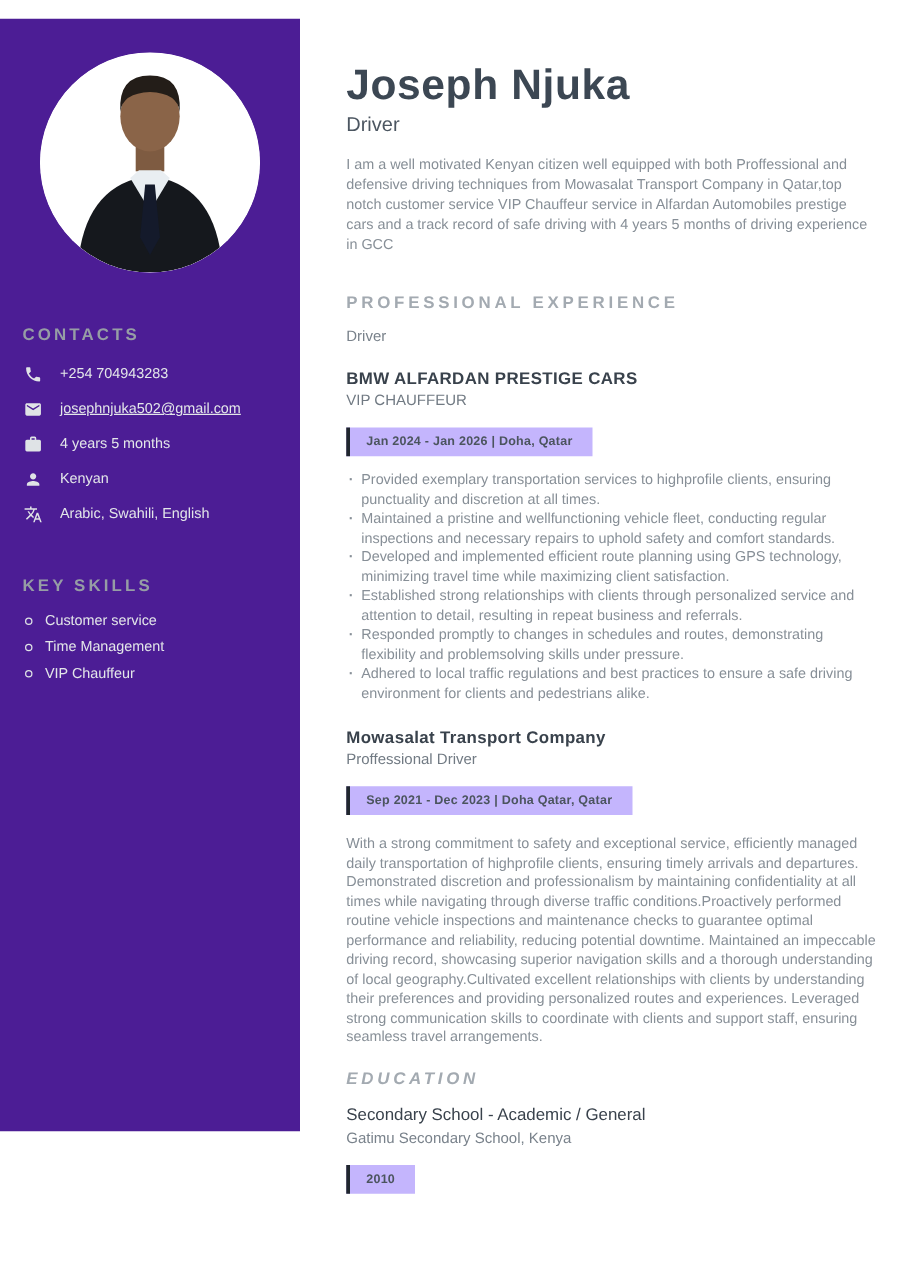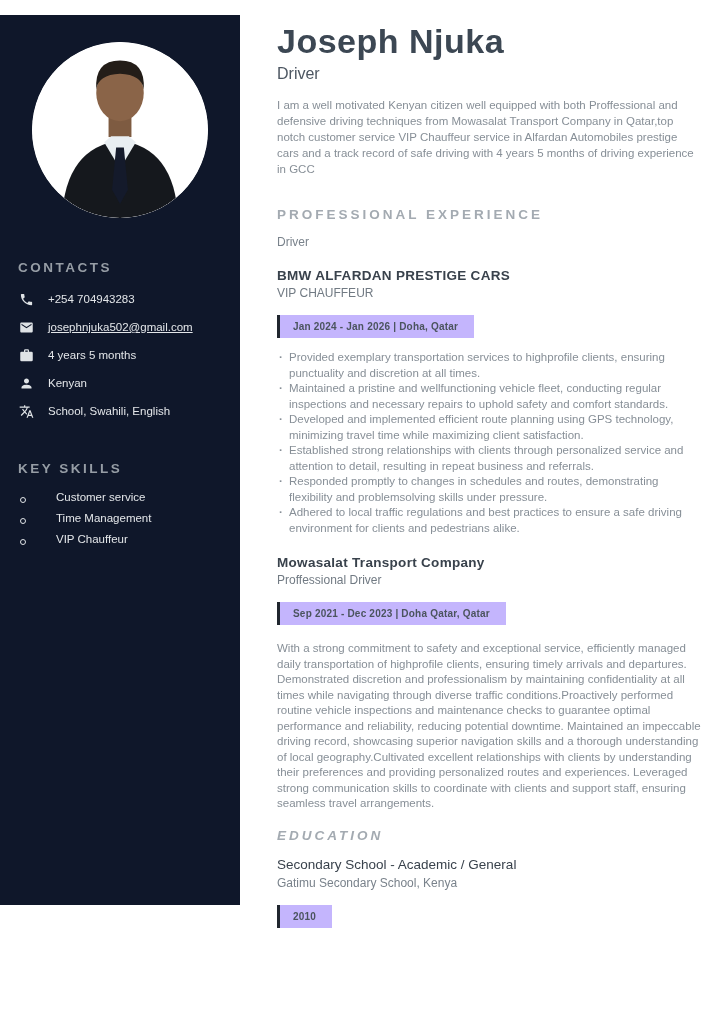--- a/index.html
+++ b/index.html
@@ -11,21 +11,21 @@
     overflow: hidden;
     color: #39424c;
   }
   .page { position: relative; width: 724px; height: 1024px; background: #ffffff; }
 
   
   .sidebar {
     position: absolute;
     left: 0; top: 15px;
     width: 240px; height: 890px;
-    background: #0f172a;
+    background: #4c1d95;
     color: #e3e6e9;
   }
   .photo {
     width: 176px; height: 176px;
     margin: 27px auto 0 auto;
     border-radius: 50%;
     background: #ffffff;
     overflow: hidden;
   }
   .photo svg { display: block; width: 100%; height: 100%; }
@@ -57,40 +57,39 @@
   .contacts .ic svg { width: 15px; height: 15px; fill: #dfe3e6; }
   .contacts .txt { line-height: 14px; }
   a.email {
     color: #e3e6e9;
     text-decoration: underline;
     cursor: pointer;
   }
   .skills { list-style: none; margin-top: 14px; }
   .skills li {
     display: flex;
-    align-items: center;
+    align-items: flex-start;
     margin-bottom: 6px;
     font-size: 11.5px;
     line-height: 15px;
     color: #e3e6e9;
-    gap: 20px;
   }
   .skills .dot {
     flex: 0 0 6px;
     width: 6px; height: 6px;
     margin: 4px 10px 0 2px;
     border: 1px solid #dfe3e6;
     border-radius: 50%;
     display: inline-block;
   }
 
   
   .main {
     position: absolute;
-    left: 277px; top: 22px;
+    left: 277px; top: 49px;
     width: 424px;
   }
   h1.name {
     font-size: 34px;
     font-weight: bold;
     color: #3c4753;
     letter-spacing: 0.5px;
   }
   .job-title {
     margin-top: 4px;
@@ -235,21 +234,21 @@
               </svg>
           </span>
           <span class="txt">Kenyan</span>
         </li>
         <li>
           <span class="ic">
             <svg viewBox="0 0 24 24">
                 <path d="M12.87 15.07l-2.54-2.51.03-.03c1.74-1.94 2.98-4.17 3.71-6.53H17V4.07h-7V2.07H8.07v2H1.07v1.93h11.17c-.67 1.93-1.73 3.76-3.17 5.36-.93-1.03-1.7-2.16-2.31-3.36H4.83c.73 1.63 1.73 3.17 2.98 4.56l-5.09 5.02 1.42 1.42 5-5 3.11 3.11.62-2.04zM18.5 10h-2L12 22h2l1.12-3h4.75L21 22h2l-4.5-12zm-2.62 7l1.62-4.33L19.12 17h-3.24z"></path>
               </svg>
           </span>
-          <span class="txt">School, Swahili, English</span>
+          <span class="txt">Arabic, Swahili, English</span>
         </li>
       </ul>
 
       <h2 class="side-heading">KEY SKILLS</h2>
       <ul class="skills">
         <li>
             <span class="dot"></span>
             <span>Customer service</span>
           </li>
         <li>

